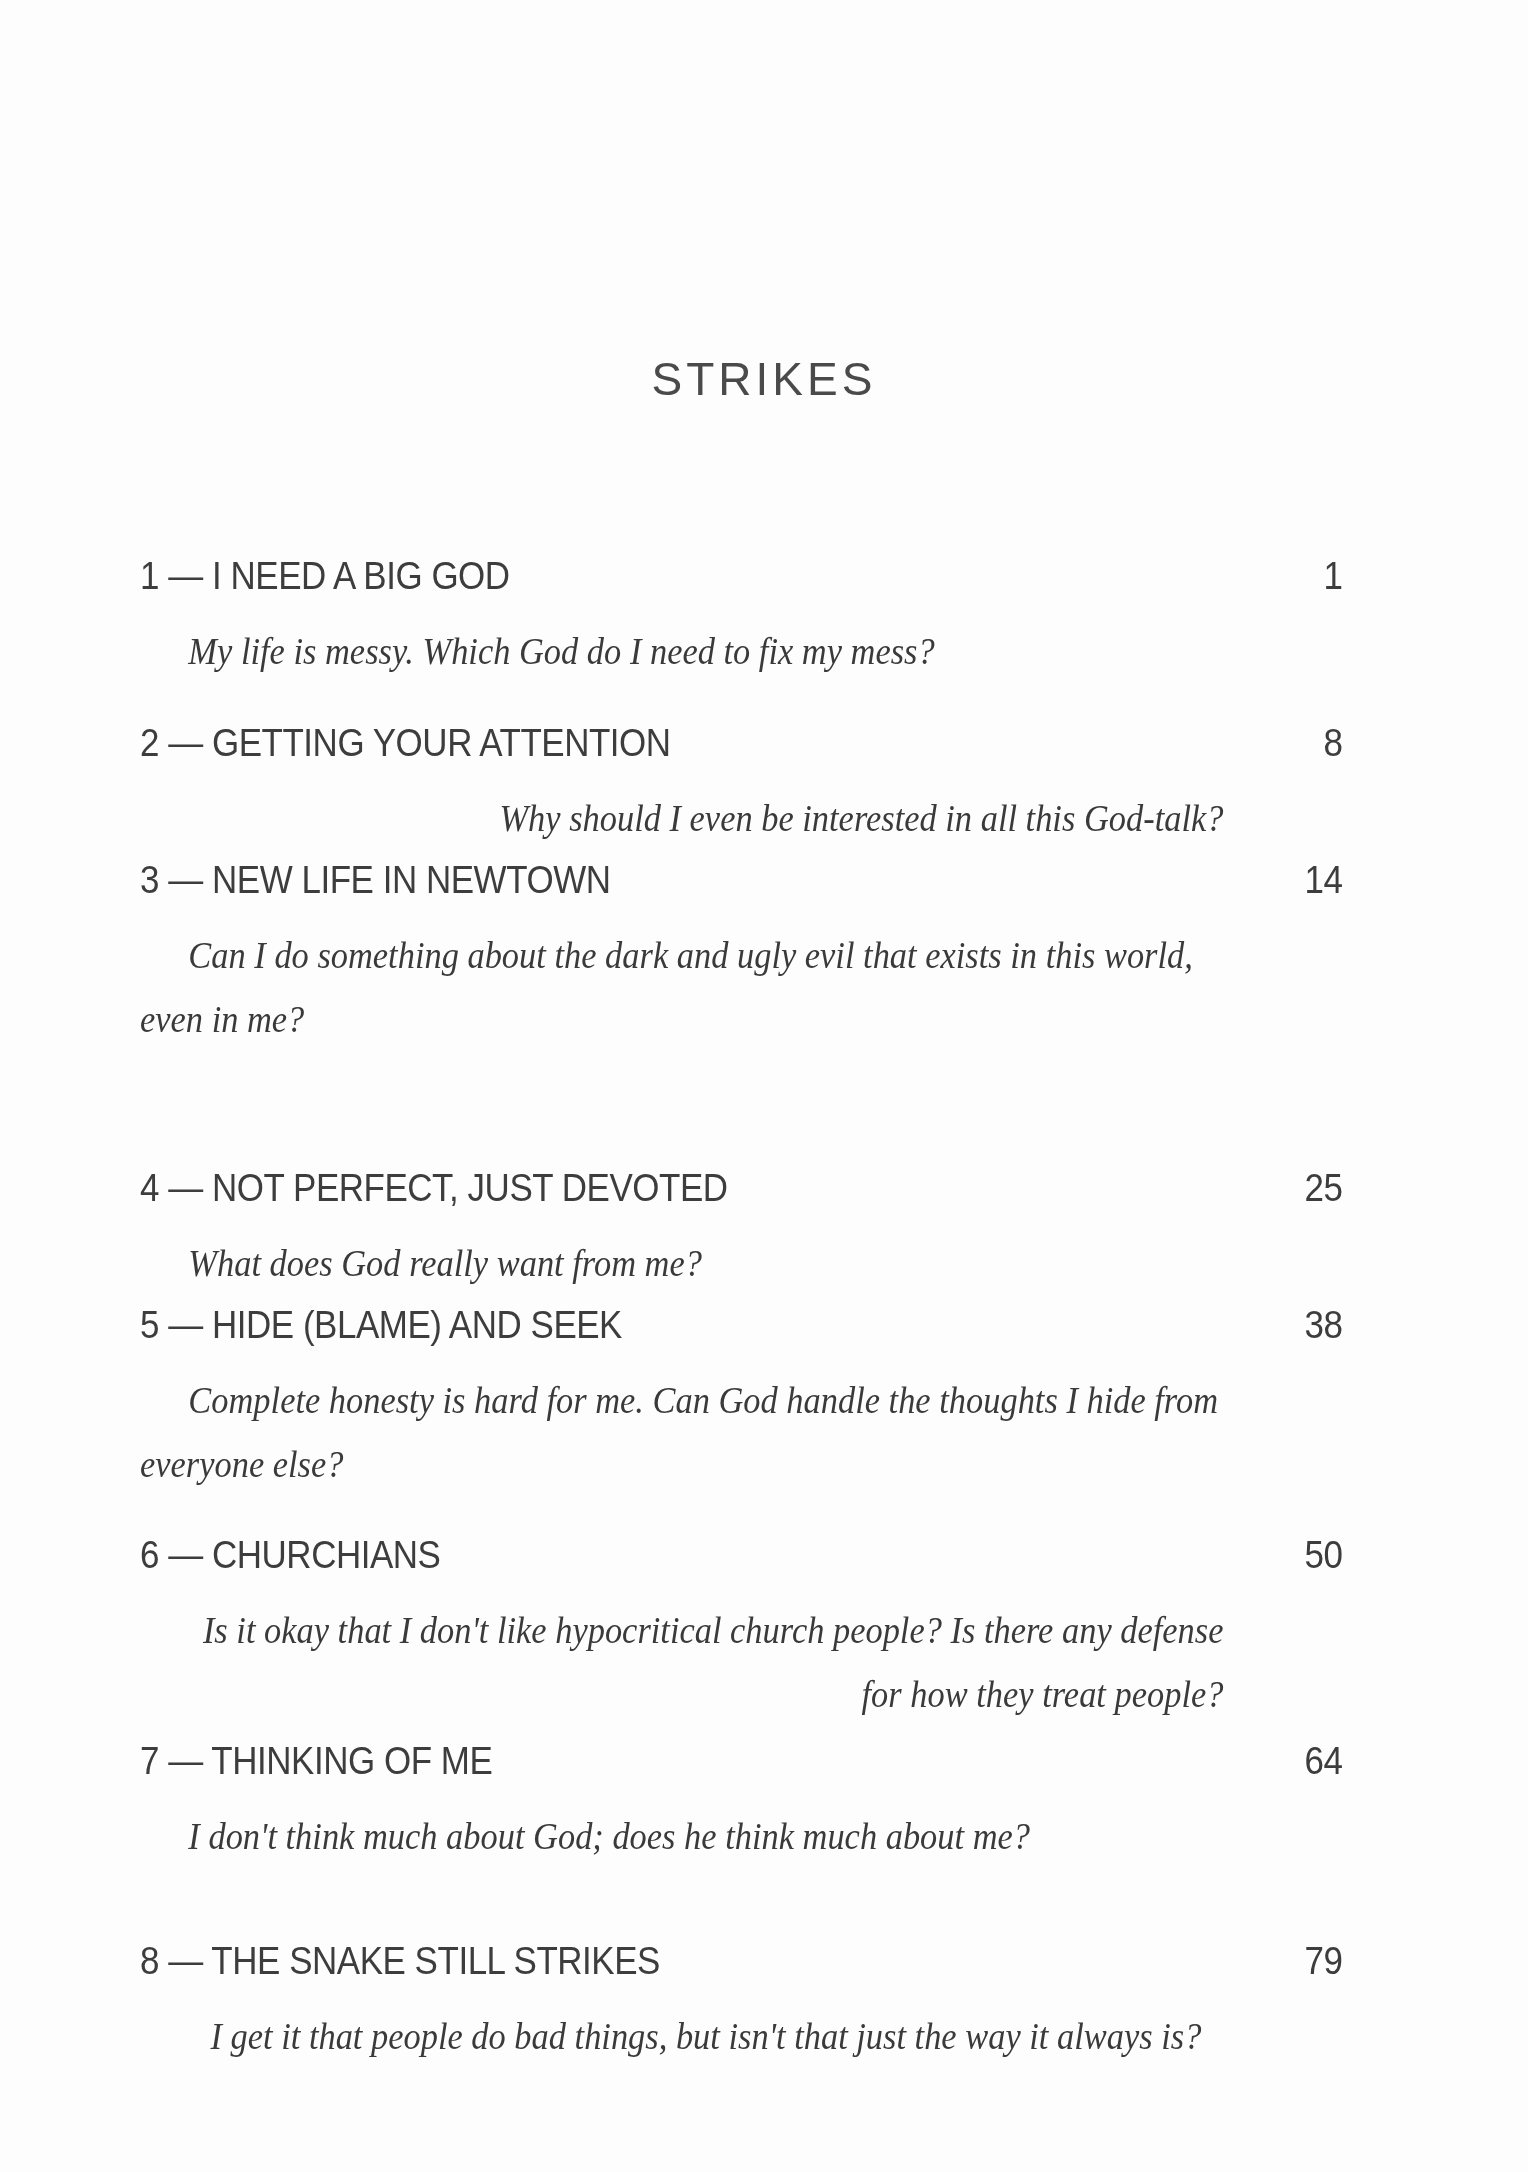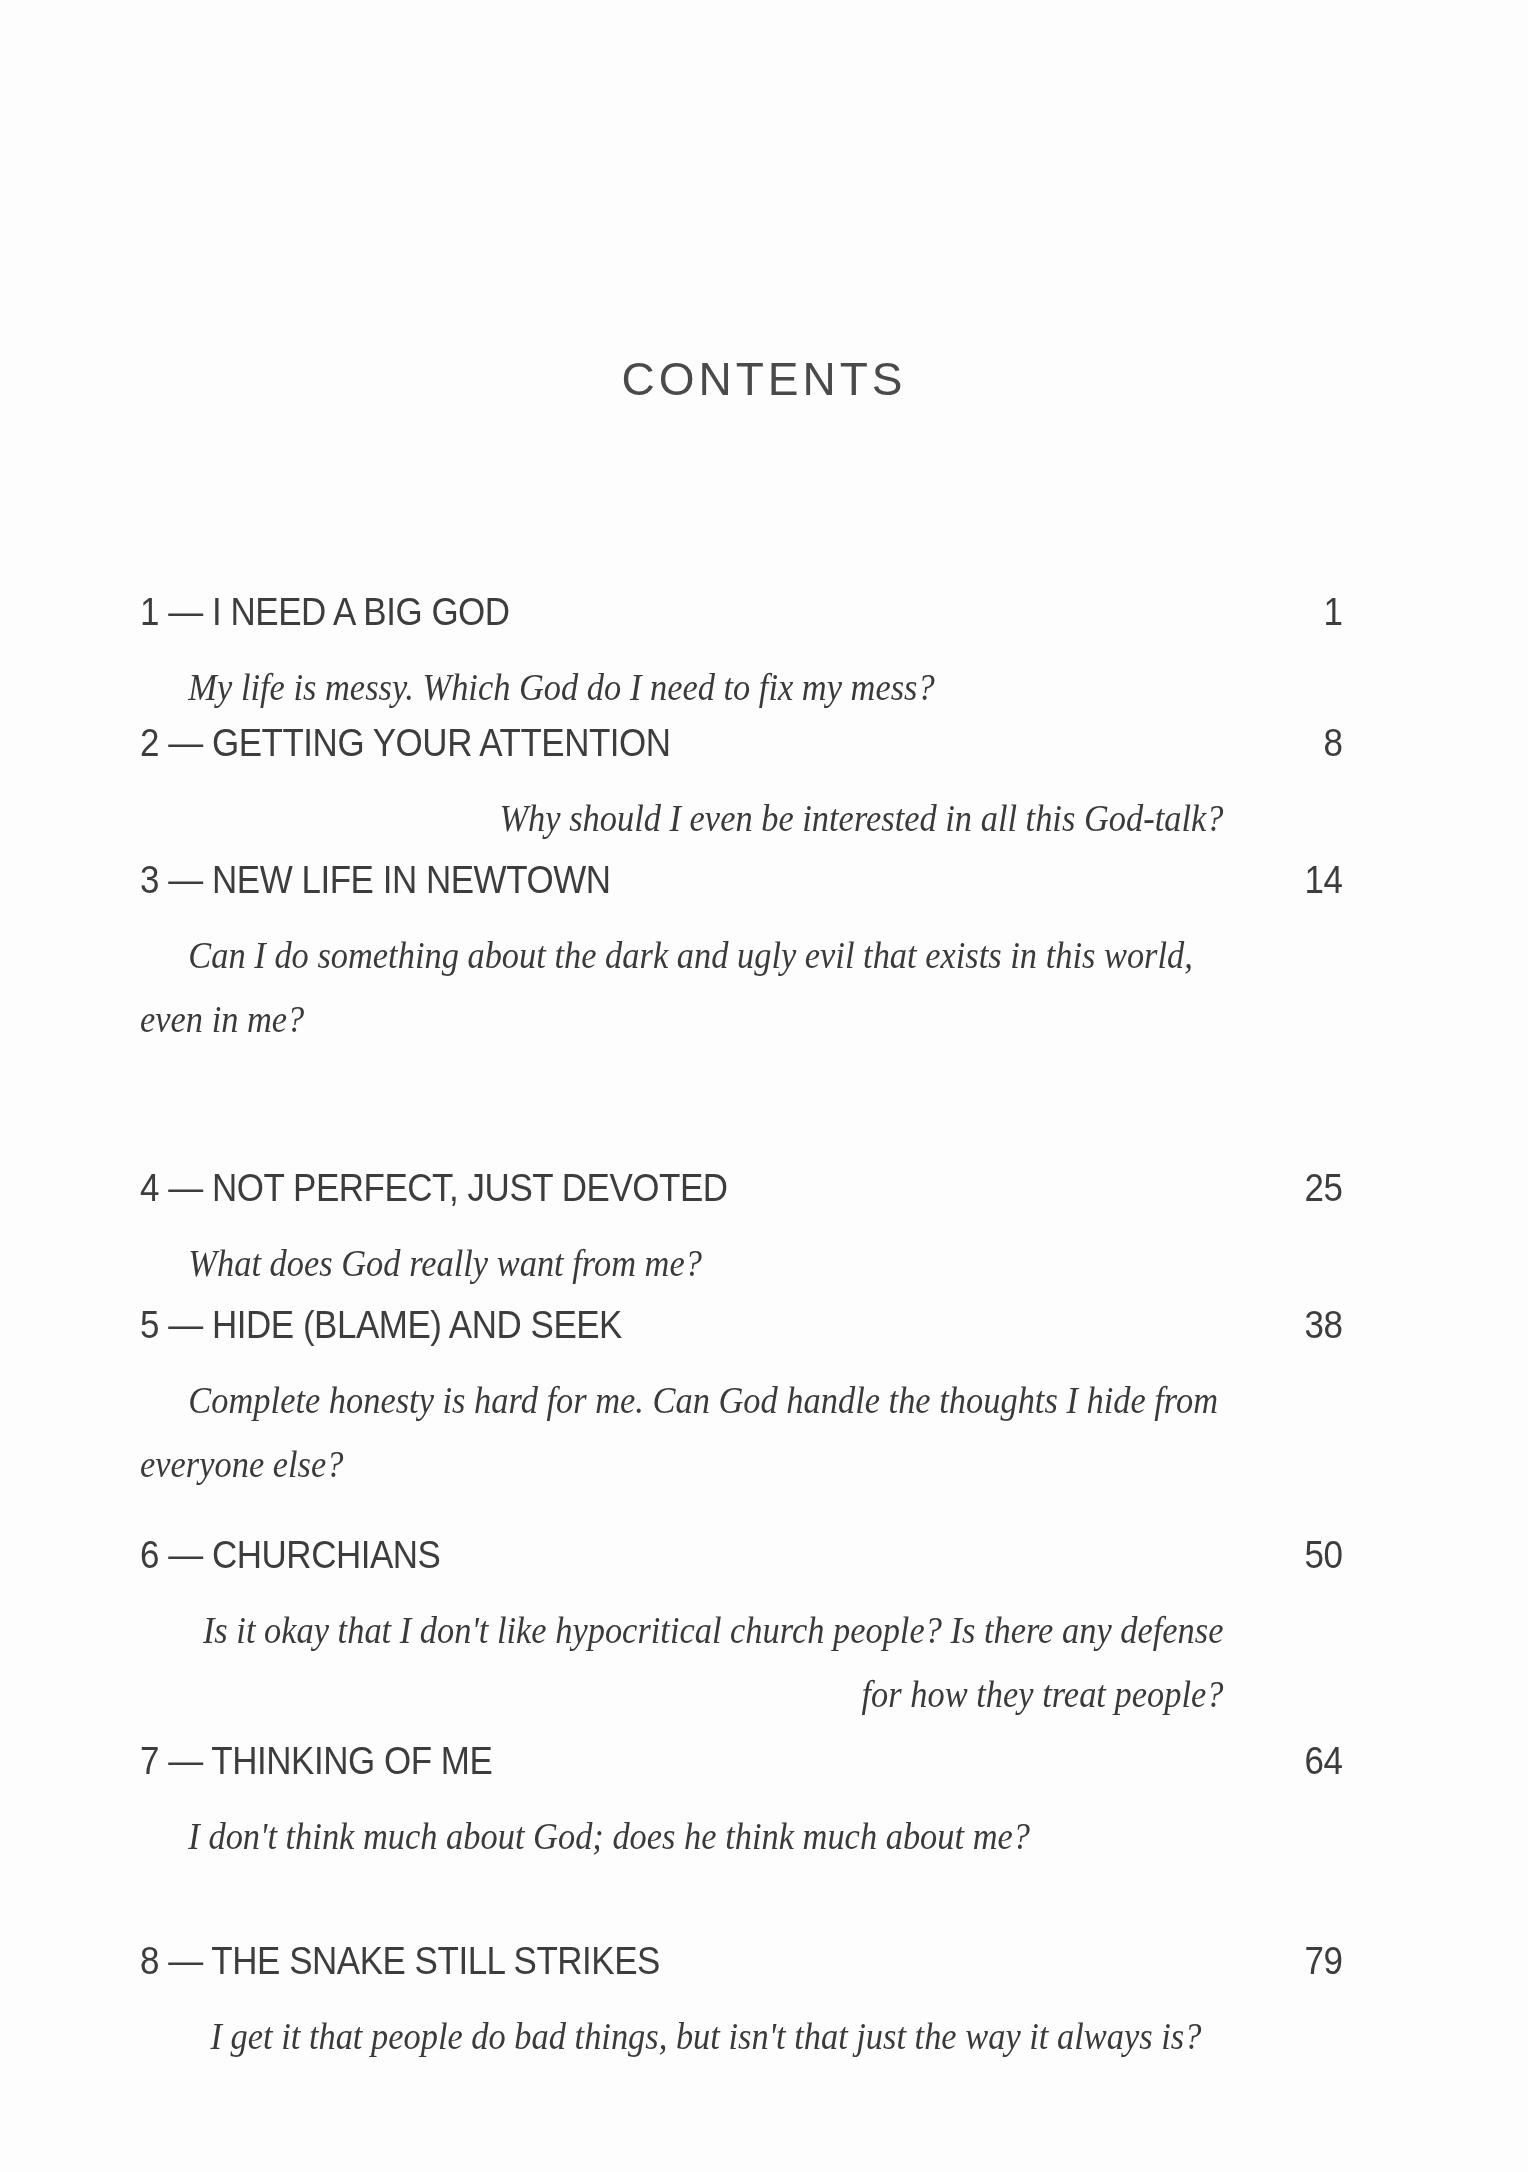--- a/index.html
+++ b/index.html
@@ -49,23 +49,23 @@
       margin-top: 22px;
       text-indent: 52px;
       width: 1165px;
       transform: scaleX(0.93);
       transform-origin: left center;
     }
   </style>
 </head>
 <body>
 
-<h1 class="page-title">CONTENTS</h1>
+<h1 class="page-title">STRIKES</h1>
 
-<div class="toc-entry" style="top:555px;margin-top:36px;">
+<div class="toc-entry" style="top:555px;">
   <div class="entry-head">
     <span class="entry-title">1 — I NEED A BIG GOD</span>
     <span class="entry-page">1</span>
   </div>
   <div class="entry-sub">My life is messy. Which God do I need to fix my mess?</div>
 </div>
 
 <div class="toc-entry" style="top:722px;text-align:right;">
   <div class="entry-head">
     <span class="entry-title">2 — GETTING YOUR ATTENTION</span>

